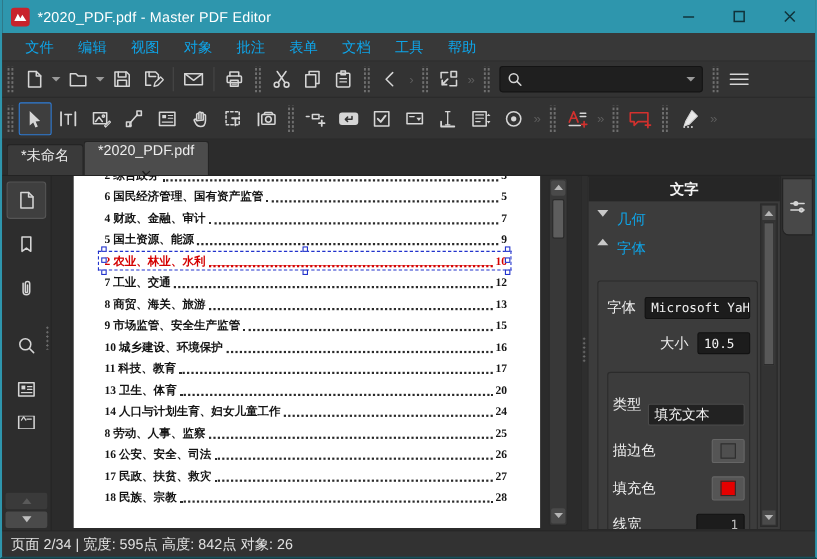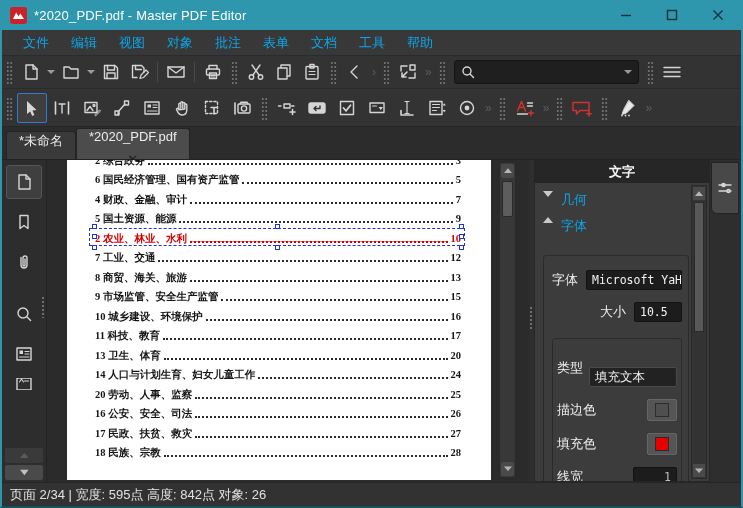--- a/index.html
+++ b/index.html
@@ -574,21 +574,21 @@
             <span class="toc-label">13 卫生、体育</span>
               <span class="toc-dots"></span>
               <span class="toc-page">20</span>
           </div>
           <div class="toc-row">
             <span class="toc-label">14 人口与计划生育、妇女儿童工作</span>
               <span class="toc-dots"></span>
               <span class="toc-page">24</span>
           </div>
           <div class="toc-row">
-            <span class="toc-label">20 劳动、人事、监察</span>
+            <span class="toc-label">8 劳动、人事、监察</span>
               <span class="toc-dots"></span>
               <span class="toc-page">25</span>
           </div>
           <div class="toc-row">
             <span class="toc-label">16 公安、安全、司法</span>
               <span class="toc-dots"></span>
               <span class="toc-page">26</span>
           </div>
           <div class="toc-row">
             <span class="toc-label">17 民政、扶贫、救灾</span>

